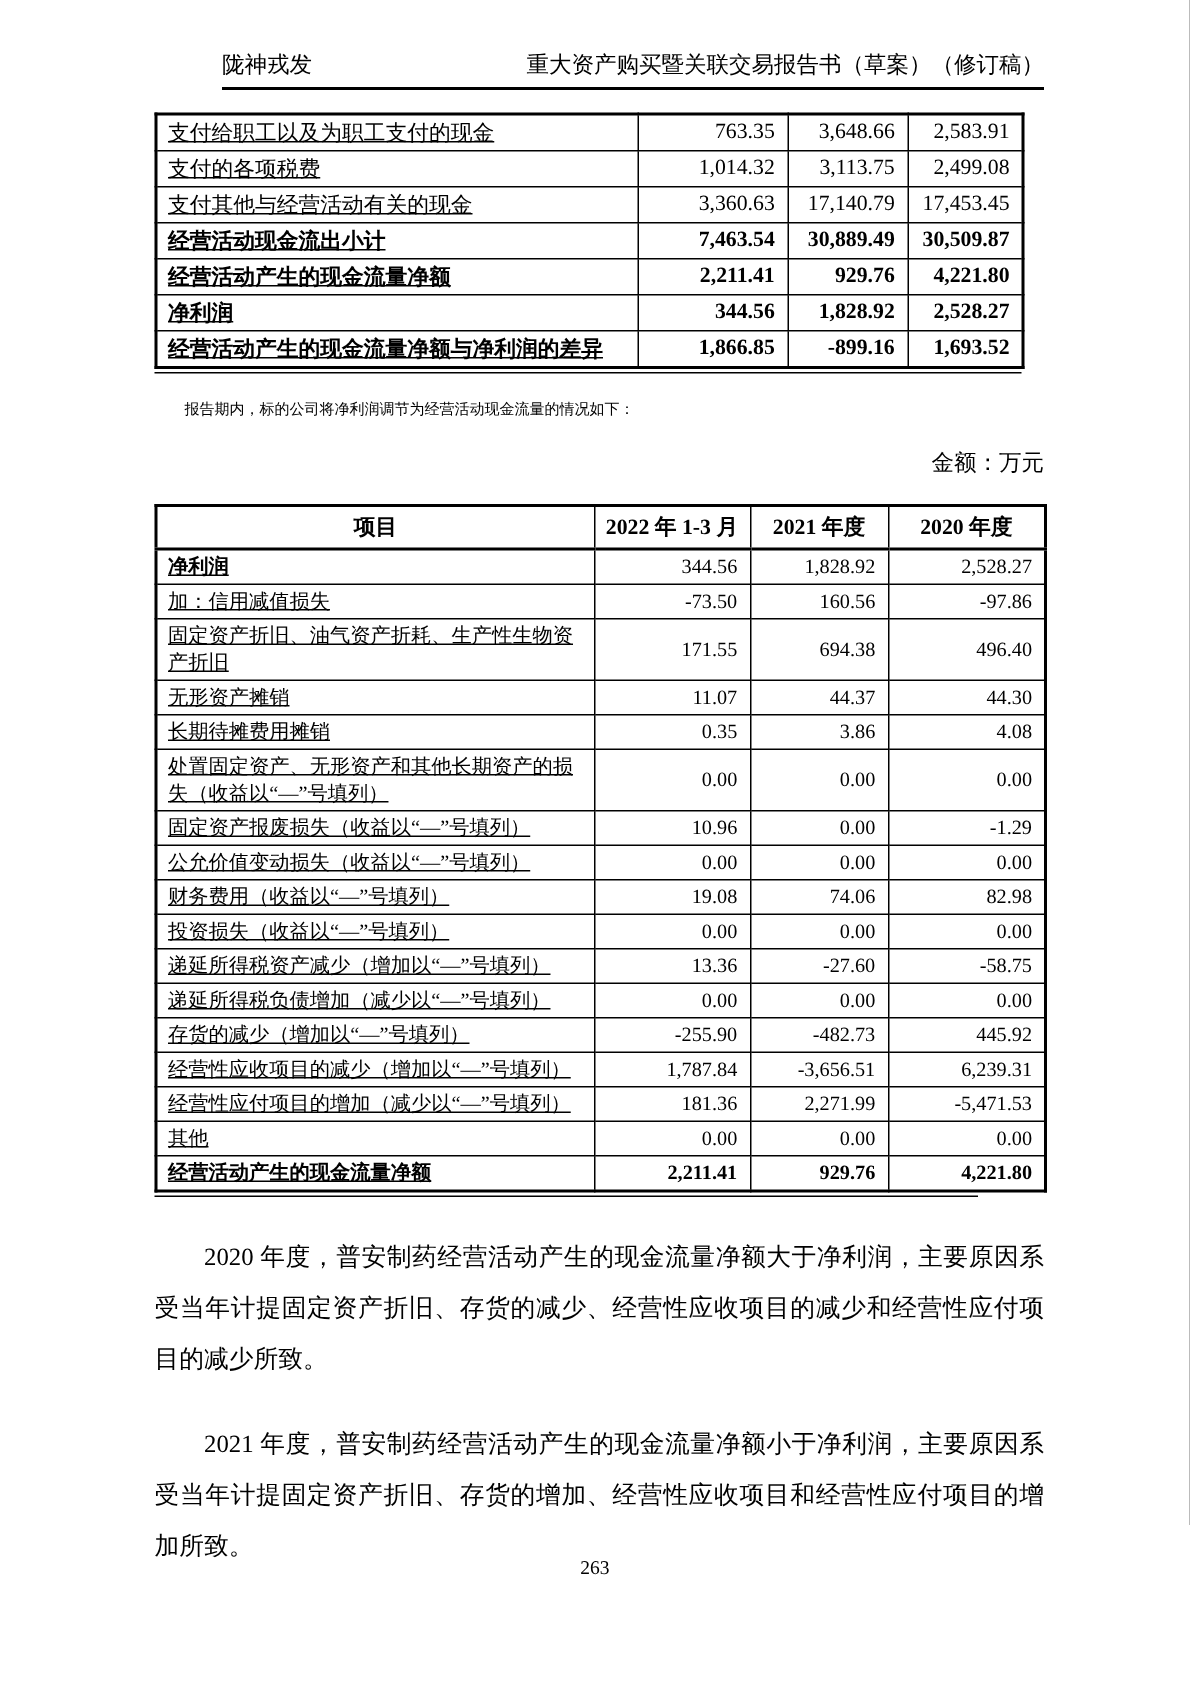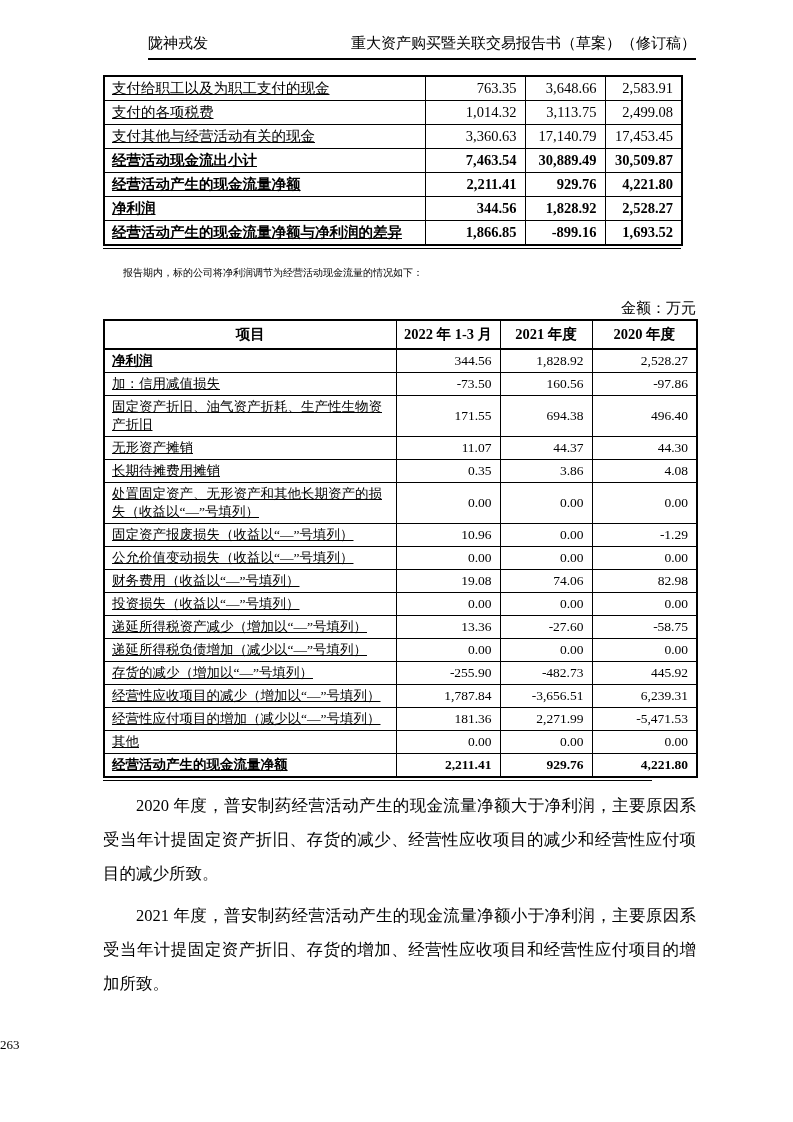--- a/index.html
+++ b/index.html
@@ -13,21 +13,21 @@
 
   .doc-header {
     display:flex; justify-content:space-between; align-items:flex-end;
     padding-top:34px; padding-bottom:5px; border-bottom:2px solid #000;
     font-size:15px;
     margin-left:45px;
   }
 
   .table-wrap { border-bottom:1.5px solid #000; padding-bottom:2px; }
   .table-wrap.t1-wrap { margin-top:15px; width:578px; }
-  .table-wrap.t2-wrap { margin-top:1px; width:549px; }
+  .table-wrap.t2-wrap { margin-top:18px; width:549px; }
 
   table { border-collapse:collapse; table-layout:fixed; width:100%; }
   table.t1, table.t2 {
     border-top:2px solid #000; border-bottom:2px solid #000;
     border-left:2px solid #000; border-right:2px solid #000;
   }
   .t1 { font-size:14.5px; }
   .t2 { font-size:13.5px; }
   td, th { border:1px solid #000; overflow:hidden; }
   .t1 td { height:24px; padding:2px 6px; }
@@ -40,26 +40,26 @@
   .num-cell  { text-align:right; padding-right:8px !important; }
   tr.bold-row td { font-weight:bold; }
   td.bold { font-weight:bold; }
 
   .intro { margin-top:17px; font-size:10px; text-indent:2em; }
   .unit-label { margin-top:19px; font-size:15px; text-align:right; }
 
   .paras { margin-top:6px; }
   .paras p {
     font-size:16.5px; line-height:34px; text-align:justify;
-    text-indent:2em; margin-top:8px;
+    text-indent:2em; margin-top:23px;
   }
 
   .page-number {
     position:absolute; left:0; top:1037px; width:100%;
-    font-size:13px;
+    text-align:center; font-size:13px;
   }
 </style>
 </head>
 <body>
 
 <div class="page">
   <div class="content">
 
     <div class="doc-header">
       <span>陇神戎发</span>

